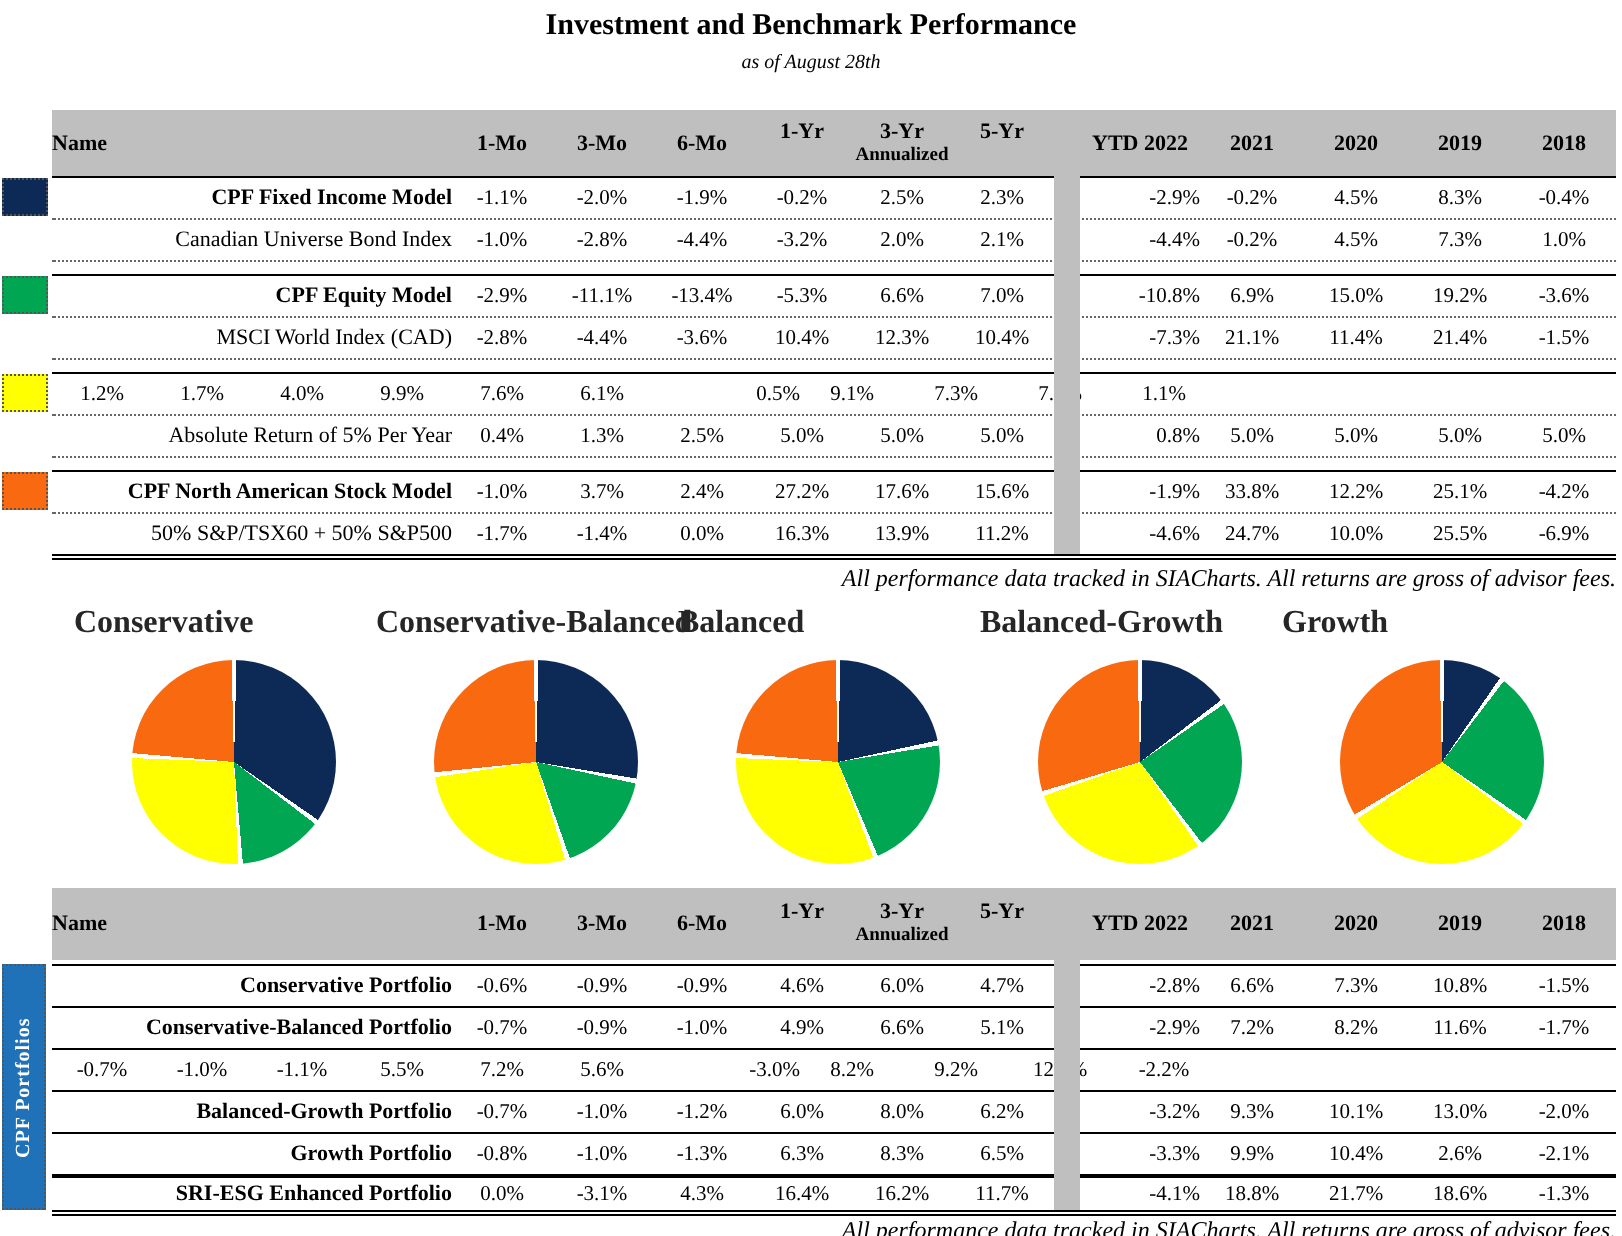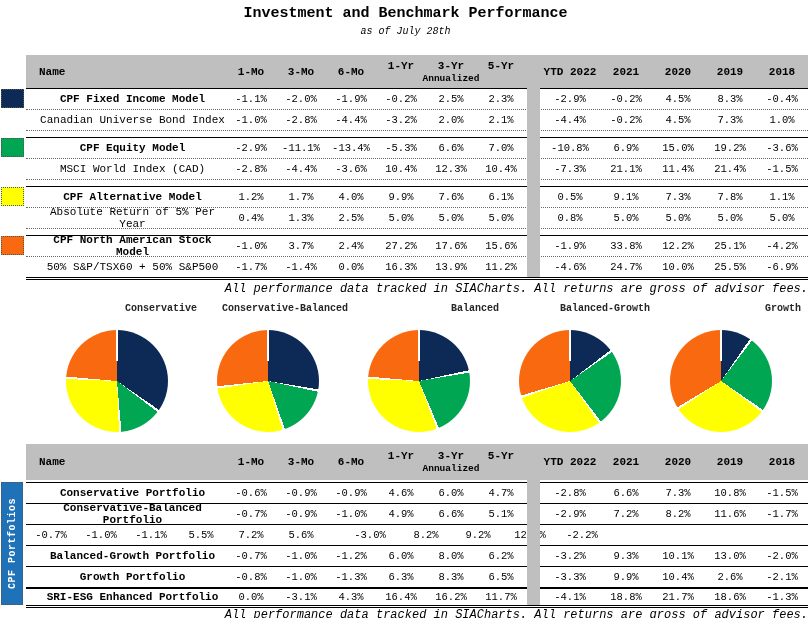--- a/index.html
+++ b/index.html
@@ -1,31 +1,31 @@
 <!DOCTYPE html>
 <html><head>
 <meta charset="utf-8">
 <style>
   html,body{margin:0;padding:0;background:#fff;}
   .page{position:relative;width:811px;height:618px;background:#fff;
-        font-family:Liberation Mono, monospace;color:#000;overflow:hidden;}
+        font-family:Liberation Serif, serif;color:#000;overflow:hidden;}
   .title{position:absolute;top:5px;left:0;width:100%;text-align:center;
          font-size:15px;font-weight:bold;}
   .subtitle{position:absolute;top:26px;left:0;width:100%;text-align:center;
          font-size:10px;font-style:italic;}
   .tbl{position:absolute;left:26px;width:782px;}
   #t1{top:55px;} #t2{top:444px;}
   .hdr{display:flex;background:#BFBFBF;font-weight:bold;font-size:11px;}
   #t1 .hdr{height:33px;} #t2 .hdr{height:36px;}
   .hc{display:flex;align-items:center;justify-content:center;}
   .c{box-sizing:border-box;flex:0 0 auto;overflow:visible;}
-  .cn{width:200px;padding-left:13px;text-align:center;justify-content:flex-start;}
+  .cn{width:200px;padding-left:0;text-align:right;justify-content:flex-start;}
   .cv{width:50px;text-align:center;}
   .sp{width:14px;}
-  .cy{width:60px;text-align:center;}
+  .cy{width:60px;text-align:right;}
   .cw{width:52px;text-align:center;}
   .two{flex-direction:column;line-height:13px;}
   .sub{font-size:9.5px;height:11px;line-height:11px;white-space:nowrap;font-weight:bold;}
   .grp{border-top:1px solid #000;border-bottom:1px dotted #666;margin-bottom:6px;}
   .grp.last{border-bottom:3px double #000;margin-bottom:0;}
   .row{display:flex;height:20px;font-size:10.5px;align-items:center;}
   .row + .row{border-top:1px dotted #666;}
   .row .cn{font-size:11px;}
   .model .cn{font-weight:bold;}
   #t2 .rows{margin-top:2px;border-bottom:3px double #000;}
@@ -33,35 +33,35 @@
   .prow .cn{font-size:11px;font-weight:bold;}
   .prow.sri{border-top-width:2px;height:16px;}
   .strip{position:absolute;left:527px;width:13px;background:#BFBFBF;z-index:2;}
   #strip1{top:88px;height:189px;}
   #strip2{top:480px;height:125px;}
   .swatch{position:absolute;left:1px;width:23px;height:19px;border:1px dotted #555;
           box-sizing:border-box;z-index:1;}
   .note{position:absolute;left:26px;width:782px;text-align:right;font-size:12px;
         font-style:italic;}
   #note1{top:282px;} #note2{top:608px;}
-  .ptitle{position:absolute;top:303px;width:160px;text-align:right;font-size:10px;
+  .ptitle{position:absolute;top:303px;width:160px;text-align:left;font-size:16px;
           font-weight:bold;color:#262626;}
   .pie{position:absolute;top:330px;width:102px;height:102px;border-radius:50%;}
   .sidebar{position:absolute;left:1px;top:482px;width:22px;height:123px;background:#1F72B8;
            border:1px dotted #555;box-sizing:border-box;color:#fff;font-weight:bold;
            font-size:10px;writing-mode:vertical-rl;transform:rotate(180deg);
            display:flex;align-items:center;justify-content:center;letter-spacing:.5px;}
 </style>
 </head>
 <body>
 
 <div class="page">
 
   <div class="title">Investment and Benchmark Performance</div>
-  <div class="subtitle">as of July 28th</div>
+  <div class="subtitle">as of August 28th</div>
 
   <div class="tbl" id="t1">
     <div class="hdr">
       <div class="c cn hc">Name</div>
       <div class="c cv hc">1-Mo</div>
       <div class="c cv hc">3-Mo</div>
       <div class="c cv hc">6-Mo</div>
       <div class="c cv hc two">
           <span>1-Yr</span>
           <span class="sub"></span>
@@ -143,21 +143,20 @@
         <div class="c cy">-7.3%</div>
         <div class="c cw">21.1%</div>
         <div class="c cw">11.4%</div>
         <div class="c cw">21.4%</div>
         <div class="c cw">-1.5%</div>
       </div>
     </div>
 
     <div class="grp">
       <div class="row model">
-        <div class="c cn">CPF Alternative Model</div>
         <div class="c cv">1.2%</div>
         <div class="c cv">1.7%</div>
         <div class="c cv">4.0%</div>
         <div class="c cv">9.9%</div>
         <div class="c cv">7.6%</div>
         <div class="c cv">6.1%</div>
         <div class="c sp"></div>
         <div class="c cy">0.5%</div>
         <div class="c cw">9.1%</div>
         <div class="c cw">7.3%</div>

